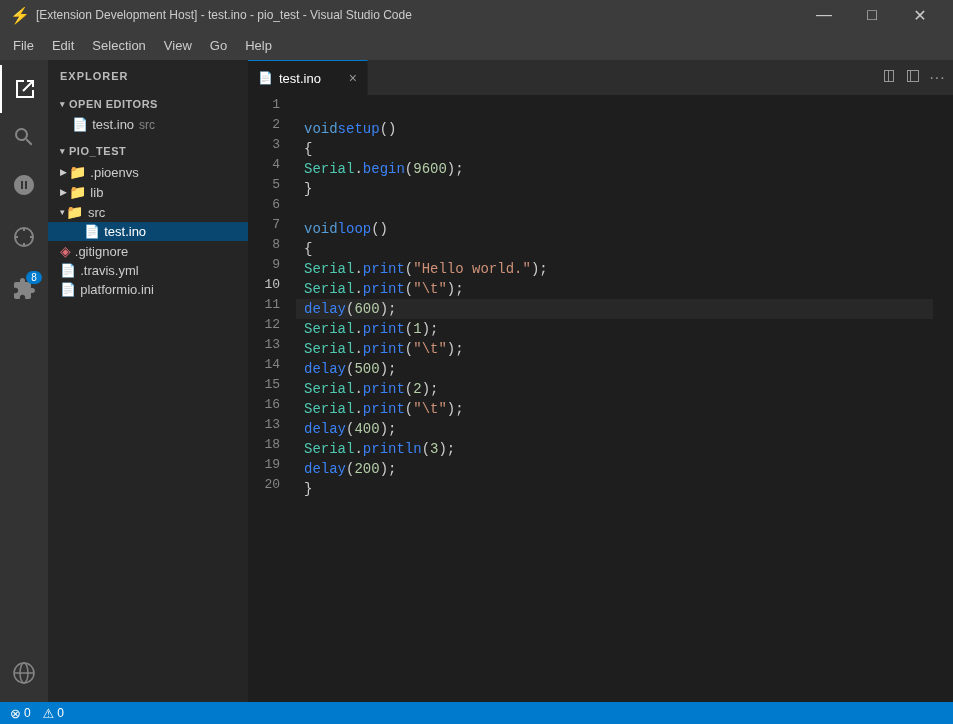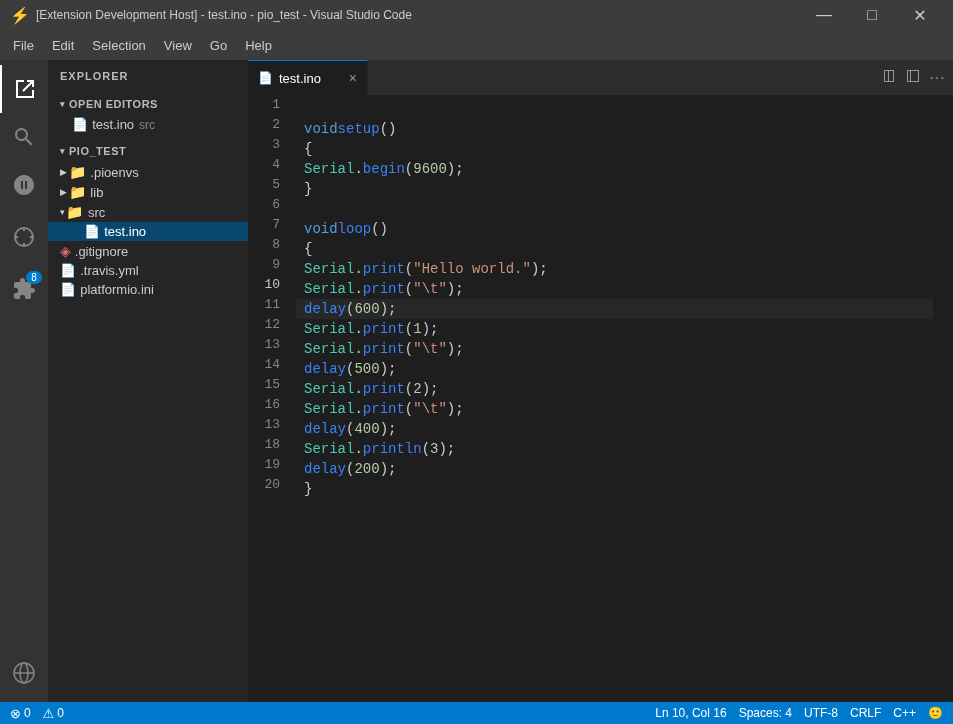--- a/index.html
+++ b/index.html
@@ -280,33 +280,13 @@
   <div class="status-left">
     <div class="status-item">
       <span style="font-size:13px;">⊗</span>
       <span>0</span>
     </div>
     <div class="status-item">
       <span style="font-size:13px;">⚠</span>
       <span>0</span>
     </div>
   </div>
-  <div class="status-right">
-    <div class="status-item">
-      <span>Ln 10, Col 16</span>
-    </div>
-    <div class="status-item">
-      <span>Spaces: 4</span>
-    </div>
-    <div class="status-item">
-      <span>UTF-8</span>
-    </div>
-    <div class="status-item">
-      <span>CRLF</span>
-    </div>
-    <div class="status-item">
-      <span>C++</span>
-    </div>
-    <div class="status-item">
-      <span>🙂</span>
-    </div>
-  </div>
 </div>
 
 </body></html>

